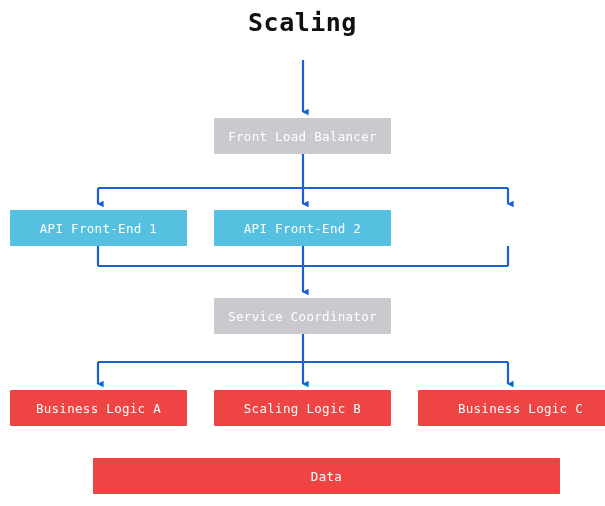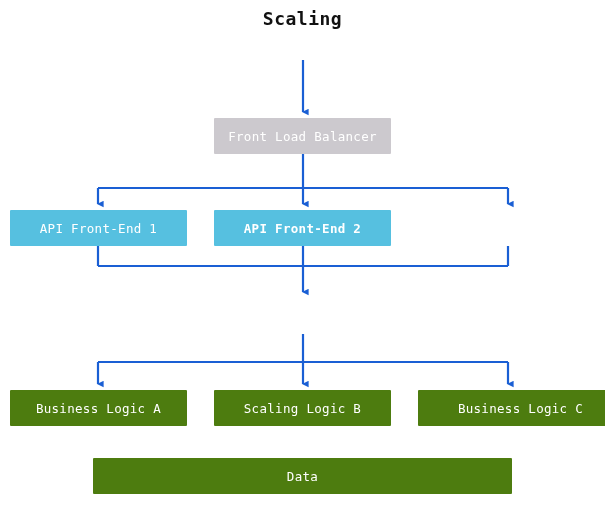--- a/index.html
+++ b/index.html
@@ -34,21 +34,21 @@
   }
 
   .diagram-title {
     position: absolute;
     left: 0;
     top: 8px;
     width: 605px;
     text-align: center;
     font-family: "DejaVu Sans Mono", "Liberation Mono", monospace;
     font-weight: bold;
-    font-size: 18px;
+    font-size: 25px;
     letter-spacing: 0.5px;
     color: #111111;
     white-space: nowrap;
   }
 
   .node {
     position: absolute;
     box-sizing: border-box;
     display: flex;
     align-items: center;
@@ -57,35 +57,35 @@
     font-size: 12.5px;
     letter-spacing: 0.3px;
     color: #ffffff;
     text-align: left;
     white-space: nowrap;
     border-radius: 1px;
   }
 
   .node--gray   { background: #ccc9ce; }
   .node--blue   { background: #56c0e0; }
-  .node--orange { background: #4d7c0f; }
+  .node--orange { background: #ef4444; }
 
   
   #node-front-load-balancer { left: 214px; top: 118px; width: 177px; height: 36px; }
   #node-service-coordinator { left: 214px; top: 298px; width: 177px; height: 36px; }
 
   #node-api-front-end-1 { left: 10px;  top: 210px; width: 177px; height: 36px; }
-  #node-api-front-end-2 { left: 214px; top: 210px; width: 177px; height: 36px; font-weight: bold; }
+  #node-api-front-end-2 { left: 214px; top: 210px; width: 177px; height: 36px; }
   #node-api-front-end-3 { left: 418px; top: 210px; width: 177px; height: 36px; }
 
   #node-business-logic-a { left: 10px;  top: 390px; width: 177px; height: 36px; }
   #node-business-logic-b { left: 214px; top: 390px; width: 177px; height: 36px; }
   #node-business-logic-c { left: 418px; top: 390px; width: 205px; height: 36px; }
 
-  #node-data { left: 93px; top: 458px; width: 419px; height: 36px; }
+  #node-data { left: 93px; top: 458px; width: 467px; height: 36px; }
 </style>
 </head>
 <body>
 
 <div id="diagram-root">
 
   <div class="diagram-title">Scaling</div>
 
   <svg id="connector-layer" width="605" height="506" viewBox="0 0 605 506">
     <defs>
@@ -122,20 +122,23 @@
     <span>Front Load Balancer</span>
   </div>
 
   <div class="node node--blue" id="node-api-front-end-1">
     <span>API Front-End 1</span>
   </div>
   <div class="node node--blue" id="node-api-front-end-2">
     <span>API Front-End 2</span>
   </div>
 
+  <div class="node node--gray" id="node-service-coordinator">
+    <span>Service Coordinator</span>
+  </div>
 
   <div class="node node--orange" id="node-business-logic-a">
     <span>Business Logic A</span>
   </div>
   <div class="node node--orange" id="node-business-logic-b">
     <span>Scaling Logic B</span>
   </div>
   <div class="node node--orange" id="node-business-logic-c">
     <span>Business Logic C</span>
   </div>

